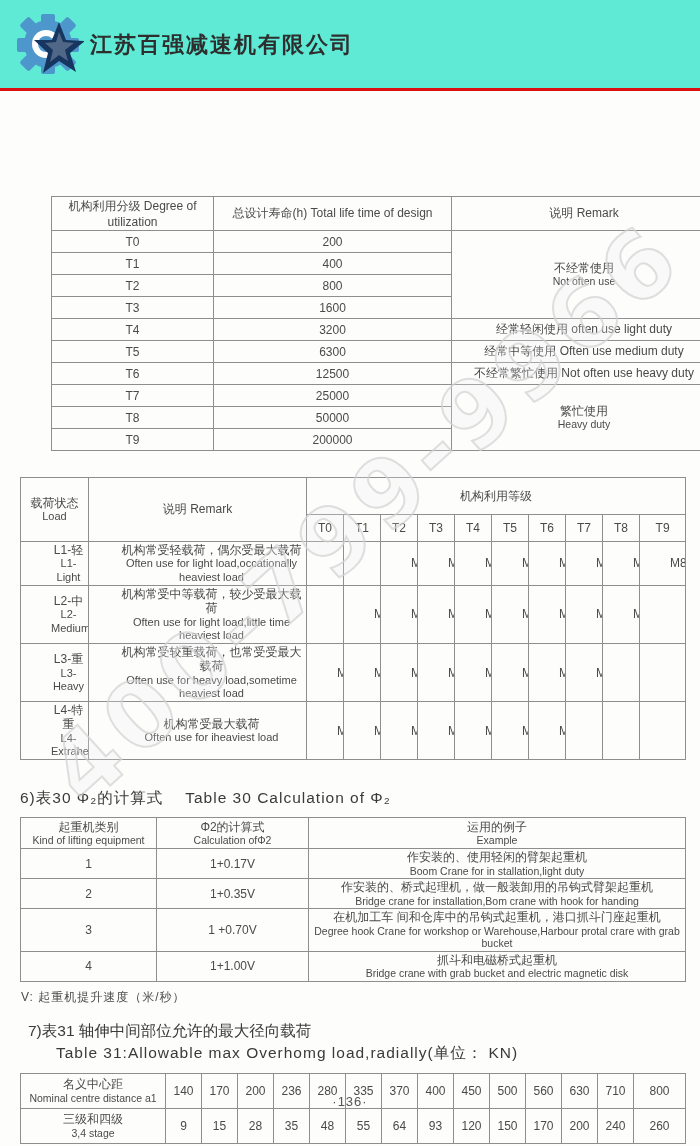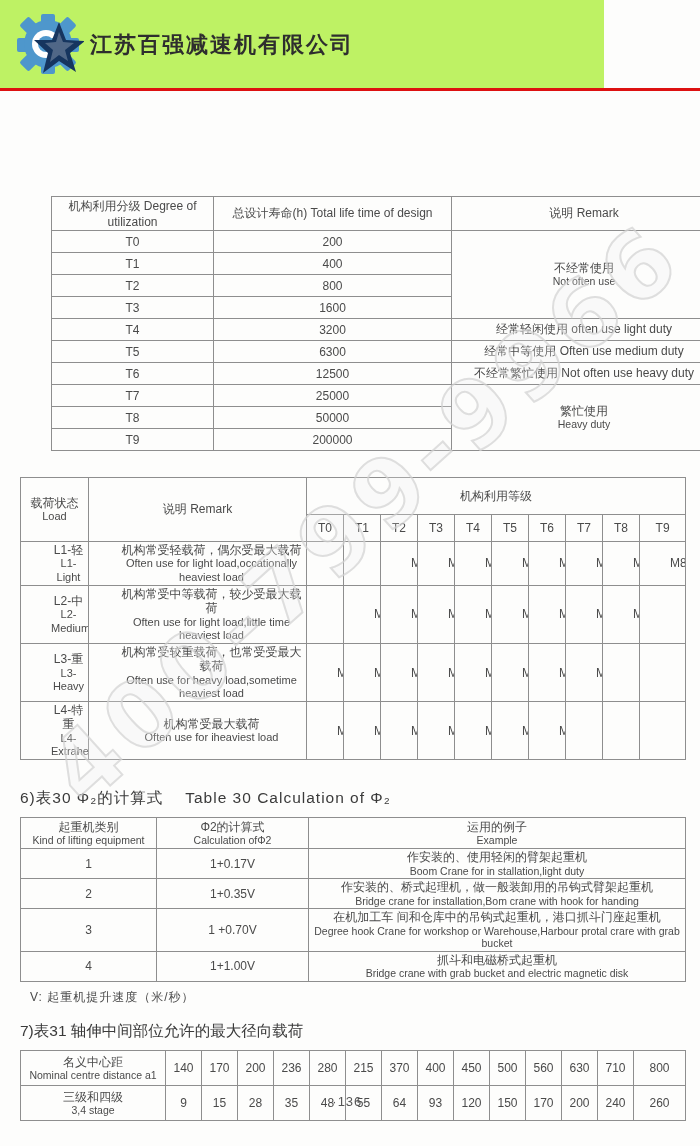--- a/index.html
+++ b/index.html
@@ -2,21 +2,21 @@
 <html><head>
 <meta charset="utf-8">
 <style>
   html,body { margin:0; padding:0; }
   body {
     width:700px; height:1146px; position:relative; overflow:hidden;
     background:#fdfdfc; color:#474747;
     font-family:"Liberation Sans","DejaVu Sans",sans-serif;
   }
   
-  .header { position:absolute; top:0; left:0; width:604px; height:88px; background:#bef264; }
+  .header { position:absolute; top:0; left:0; width:700px; height:88px; background:#5eead4; }
   .logo { position:absolute; left:12px; top:6px; }
   .company-name {
     position:absolute; left:90px; top:30px; font-size:22px; font-weight:bold;
     color:#2e2e2e; letter-spacing:2px; white-space:nowrap;
   }
   .hotline {
     position:absolute; left:383px; top:48px; font-size:19px; font-weight:bold;
     color:#e00d0d; white-space:nowrap; letter-spacing:1px;
   }
   .red-line { position:absolute; top:88px; left:0; width:700px; height:3px; background:#dd1111; }
@@ -28,21 +28,21 @@
     font-family:"DejaVu Sans",sans-serif; font-size:92px; font-weight:bold;
     letter-spacing:8px; white-space:nowrap;
     color:rgba(235,235,235,0.30); -webkit-text-stroke:2px #d4d4d4; opacity:0.75;
   }
 
   
   .content { position:absolute; left:20px; top:196px; width:665px; }
   .tbl-title { font-size:15.5px; color:#3a3a3a; margin:0 0 8px 0; white-space:nowrap; }
   .tbl-title .zh { letter-spacing:1px; margin-right:22px; }
   .tbl-title .en { letter-spacing:1px; }
-  .tbl-title2 { font-size:15.5px; color:#3a3a3a; margin:14px 0 8px 0; line-height:1.45; }
+  .tbl-title2 { font-size:15.5px; color:#3a3a3a; margin:14px 0 8px 8px; line-height:1.45; }
   .tbl-title2 .line2 { padding-left:28px; letter-spacing:1px; }
 
   table { border-collapse:collapse; width:665px; table-layout:fixed; }
   td,th {
     border:1px solid #8e8e8e; text-align:center; vertical-align:middle;
     font-weight:normal; padding:1px 2px; font-size:12px; color:#4a4a4a;
     overflow:hidden;
   }
   .zh-line { font-size:12px; line-height:1.2; }
   .en-line { font-size:10.5px; line-height:1.2; }
@@ -52,21 +52,21 @@
   #t28 td { height:19px; }
 
   #t29 { margin-bottom:28px; }
   #t29 .group-row th { height:34px; }
   #t29 .grade-row th { height:24px; }
   #t29 tbody td { height:29px;padding-left:30px; }
   #t29 .en-line { font-size:11px; }
 
   #t30 th { height:28px; }
   #t30 td { height:27px; }
-  .footnote { font-size:12px; color:#4a4a4a; margin:7px 0 0 10px; letter-spacing:1px; }
+  .footnote { font-size:12px; color:#4a4a4a; margin:7px 0 0 1px; letter-spacing:1px; }
 
   #t31 td, #t31 th { height:32px;margin-left:27px; }
 
   .page-number {
     position:absolute; top:1094px; left:0; width:700px; text-align:center;
     font-size:13px; color:#555; letter-spacing:1px;
   }
 </style>
 </head>
 <body>
@@ -352,20 +352,21 @@
             <div class="zh-line">抓斗和电磁桥式起重机</div>
             <div class="en-line">Bridge crane with grab bucket and electric magnetic disk</div>
           </td>
         </tr>
       </tbody>
   </table>
   <div class="footnote">V: 起重机提升速度（米/秒）</div>
 
   <div class="tbl-title2">
     <div class="line1">7)表31 轴伸中间部位允许的最大径向载荷</div>
+    <div class="line2">Table 31:Allowable max Overhomg load,radially(单位： KN)</div>
   </div>
   <table id="t31">
     <colgroup id="t31-cols">
         <col style="width:145px">
         <col style="width:36px">
         <col style="width:36px">
         <col style="width:36px">
         <col style="width:36px">
         <col style="width:36px">
         <col style="width:36px">
@@ -382,21 +383,21 @@
         <tr>
           <td>
             <div class="zh-line">名义中心距</div>
             <div class="en-line">Nominal centre distance a1</div>
           </td>
           <td>140</td>
           <td>170</td>
           <td>200</td>
           <td>236</td>
           <td>280</td>
-          <td>215</td>
+          <td>335</td>
           <td>370</td>
           <td>400</td>
           <td>450</td>
           <td>500</td>
           <td>560</td>
           <td>630</td>
           <td>710</td>
           <td>800</td>
         </tr>
         <tr>

